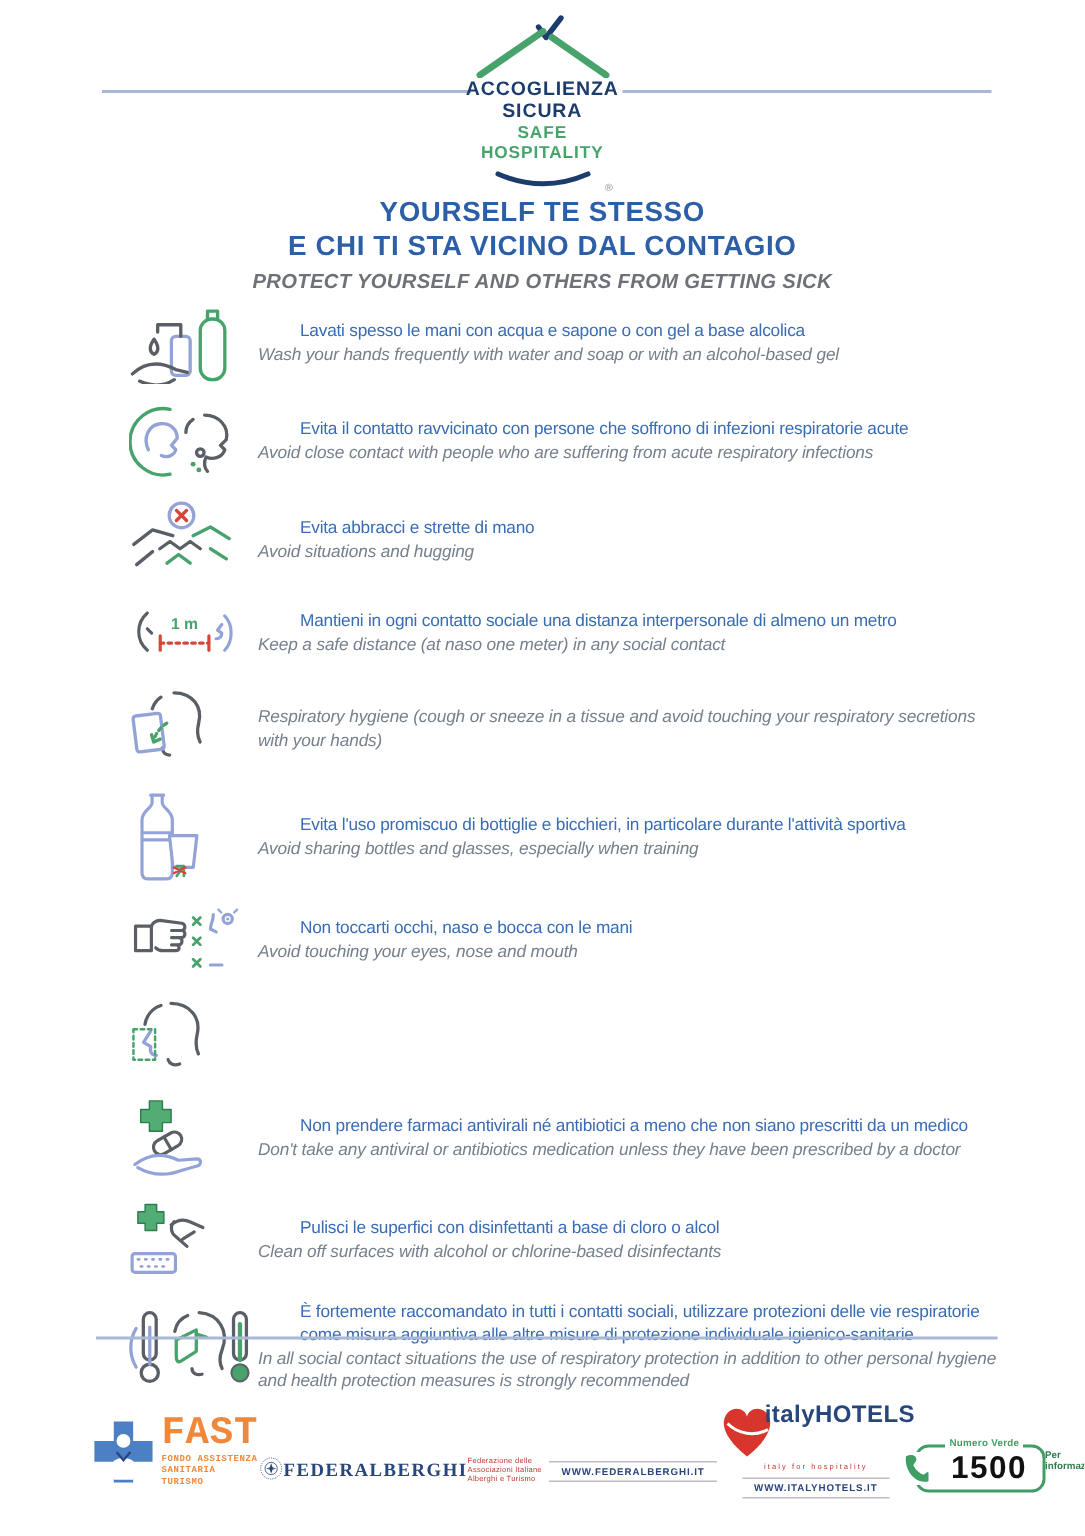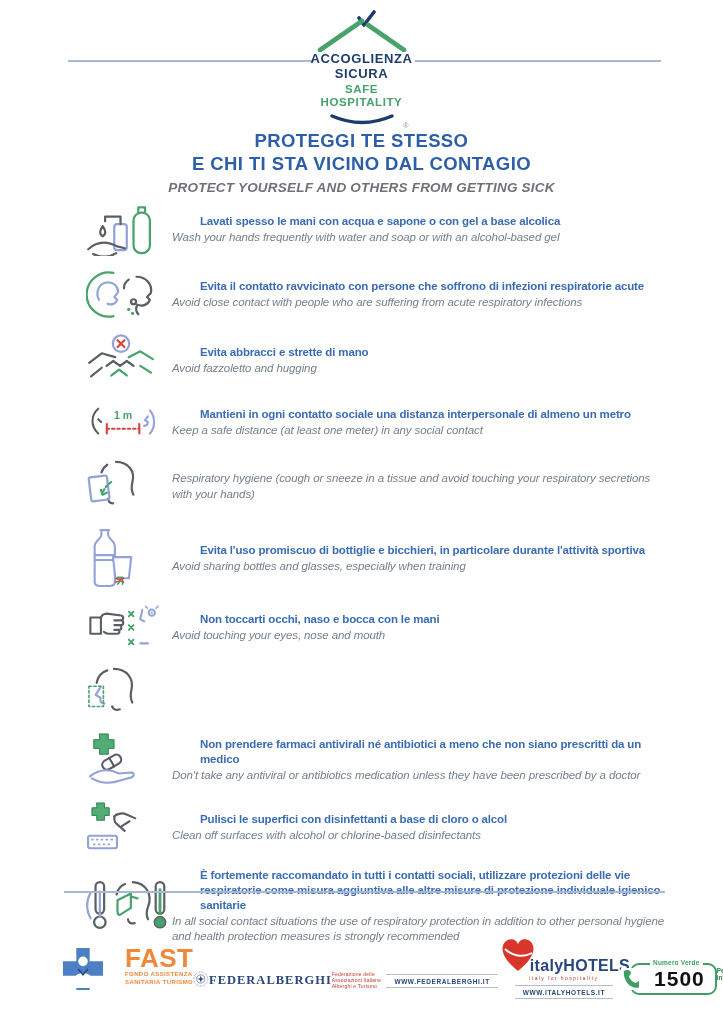--- a/index.html
+++ b/index.html
@@ -16,35 +16,35 @@
   .reg{position:absolute;right:-14px;bottom:-2px;font-size:7px;color:#8a8f96;}
   
   .title-block{position:absolute;top:130px;left:0;right:0;text-align:center;}
   .title{color:#2d5fa8;font-weight:bold;font-size:18.5px;letter-spacing:.4px;line-height:1.22;}
   .subtitle{color:#6e7278;font-weight:bold;font-style:italic;font-size:13.5px;letter-spacing:.2px;margin-top:5px;}
   
   .rules{position:absolute;top:204px;left:86px;width:590px;display:flex;flex-direction:column;}
   .rule{display:flex;align-items:center;margin-bottom:14px;}
   .rule-icon{width:86px;min-width:86px;display:flex;justify-content:flex-start;align-items:flex-start;}
   .rule-text{width:500px;}
-  .it{color:#3a6cb4;font-weight:bold;font-size:11.5px;line-height:1.3;letter-spacing:-.15px;padding-left:28px;}
+  .it{color:#3a6cb4;font-weight:normal;font-size:11.5px;line-height:1.3;letter-spacing:-.15px;padding-left:28px;}
   .en{color:#75808c;font-style:italic;font-size:11.5px;line-height:1.32;letter-spacing:-.1px;margin-top:1px;}
   
   .divider{position:absolute;top:891px;left:64px;right:58px;height:2px;background:#a9b8d4;}
   .footer{position:absolute;top:903px;left:62px;right:36px;height:104px;display:flex;justify-content:space-between;align-items:flex-end;}
-  .fast{display:flex;gap:21px;margin-bottom:16px;}
+  .fast{display:flex;align-items:center;gap:5px;margin-bottom:16px;font-family:Liberation Mono, monospace;}
   .fast-name{color:#f0883b;font-weight:bold;font-size:26px;letter-spacing:.5px;line-height:.9;}
   .fast-sub{color:#f0883b;font-weight:bold;font-size:6px;letter-spacing:.4px;line-height:1.25;margin-top:1px;}
   .fed{display:flex;flex-direction:row;align-items:center;margin-bottom:8px;}
   .fed-name{font-family:"Liberation Serif",serif;font-weight:bold;color:#27467e;font-size:12.5px;letter-spacing:1px;margin-top:2px;}
   .fed-tag{color:#c0392b;font-size:5px;letter-spacing:.2px;margin-top:1px;}
   .logo-url{border-top:1px solid #b9bec6;border-bottom:1px solid #b9bec6;padding:2.5px 8px;margin-top:4px;
             color:#27467e;font-weight:bold;font-size:6.5px;letter-spacing:.6px;}
   .ih{display:flex;flex-direction:column;align-items:center;margin-bottom:8px;}
-  .ih-row{display:flex;align-items:flex-end;}
+  .ih-row{display:flex;align-items:flex-start;}
   .ih-name{color:#27467e;font-size:16px;letter-spacing:.3px;margin-left:-8px;}
   .ih-name .lower{font-weight:bold;}
   .ih-name .upper{font-weight:bold;}
   .ih-tag{color:#c0392b;font-size:5px;letter-spacing:1.4px;margin-top:0;}
   .nv{display:flex;flex-direction:row;align-items:flex-start;margin-bottom:12px;}
   .nv-box{position:relative;border:2.5px solid #3f9e63;border-radius:9px;padding:2px 10px 2px 22px;background:#fff;}
   .nv-label{position:absolute;top:-6px;left:18px;background:#fff;padding:0 3px;color:#3f9e63;font-weight:bold;font-size:6.5px;letter-spacing:.2px;}
   .nv-phone{position:absolute;left:-11px;top:50%;transform:translateY(-50%);background:#fff;line-height:0;padding:1px 0;}
   .nv-number{color:#111;font-weight:bold;font-size:21px;letter-spacing:1px;}
   .nv-info{color:#2e7d4f;font-weight:bold;font-size:6.5px;margin-top:4px;}
@@ -75,21 +75,21 @@
     <div class="smile-row">
       <svg width="66" height="14" viewBox="0 0 66 14">
         <path d="M3 3 q30 13 60 0" fill="none" stroke="#1d3c6e" stroke-width="3.4" stroke-linecap="round"></path>
       </svg>
       <span class="reg">®</span>
     </div>
   </div>
 
   <div class="title-block">
     <div class="title">
-      <div>PROTEGGI TE STESSO</div>
+      <div>YOURSELF TE STESSO</div>
       <div>E CHI TI STA VICINO DAL CONTAGIO</div>
     </div>
     <div class="subtitle">PROTECT YOURSELF AND OTHERS FROM GETTING SICK</div>
   </div>
 
   <div class="rules">
 
     <div class="rule">
       <div class="rule-icon">
         <svg width="70" height="52" viewBox="0 0 72 54" fill="none" stroke-linecap="round" stroke-linejoin="round" stroke-width="2.3">
@@ -130,38 +130,38 @@
           <circle cx="36" cy="10" r="8.5" stroke="#93a3d8"></circle>
           <path d="M32.5 6.5 l7 7 M39.5 6.5 l-7 7" stroke="#d6453a"></path>
           <path d="M3 30 l13 -10 l14 4 M5 44 l11 -9" stroke="#5a5f66"></path>
           <path d="M69 26 l-13 -8 l-12 6 M67 40 l-11 -7" stroke="#47a36b"></path>
           <path d="M21 33 l7 -5 l7 5 l7 -5 l7 5" stroke="#5a5f66"></path>
           <path d="M26 43 l8 -6 l8 6" stroke="#47a36b"></path>
         </svg>
       </div>
       <div class="rule-text">
         <div class="it">Evita abbracci e strette di mano</div>
-        <div class="en">Avoid fazzoletto and hugging</div>
+        <div class="en">Avoid situations and hugging</div>
       </div>
     </div>
 
     <div class="rule">
       <div class="rule-icon">
         <svg width="76" height="42" viewBox="0 0 78 44" fill="none" stroke-linecap="round" stroke-linejoin="round" stroke-width="2.2">
           <path d="M12 7 c-8 7 -8 19 0 26 M12 18 l3 3" stroke="#5a5f66"></path>
           <path d="M66 9 c6 6 6 18 0 24 M64 15 l-3 4 l3 2 c0 3 -2 4 -4 4" stroke="#93a3d8"></path>
           <line x1="21" y1="28" x2="55" y2="28" stroke="#d6453a" stroke-dasharray="2.5 3"></line>
           <line x1="21" y1="23" x2="21" y2="33" stroke="#d6453a"></line>
           <line x1="55" y1="23" x2="55" y2="33" stroke="#d6453a"></line>
           <text x="38" y="18" text-anchor="middle" font-size="11" font-weight="bold" fill="#47a36b" stroke="none" font-family="Liberation Sans, sans-serif">1 m</text>
         </svg>
       </div>
       <div class="rule-text">
         <div class="it">Mantieni in ogni contatto sociale una distanza interpersonale di almeno un metro</div>
-        <div class="en">Keep a safe distance (at least one meter) in any social contact</div>
+        <div class="en">Keep a safe distance (at naso one meter) in any social contact</div>
       </div>
     </div>
 
     <div class="rule">
       <div class="rule-icon">
         <svg width="60" height="56" viewBox="0 0 62 58" fill="none" stroke-linecap="round" stroke-linejoin="round" stroke-width="2.3">
           <path d="M31 4 c13 0 20 10 17 21 c-1 4 -1 9 1 13 M22 7 c-3 2 -5 5 -6 8" stroke="#5a5f66"></path>
           <path d="M23 42 c0 3 2 5 5 5" stroke="#5a5f66"></path>
           <rect x="4" y="19" width="19" height="25" rx="2" stroke="#93a3d8" transform="rotate(-7 13.5 31.5)"></rect>
           <path d="M26 25 c-5 3 -8 8 -9 12" stroke="#47a36b" stroke-dasharray="2.5 2.5"></path>

